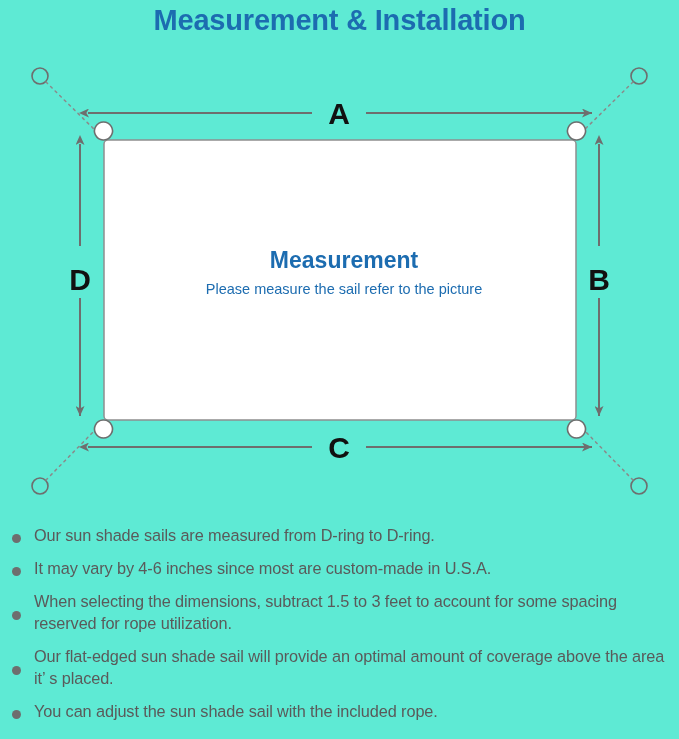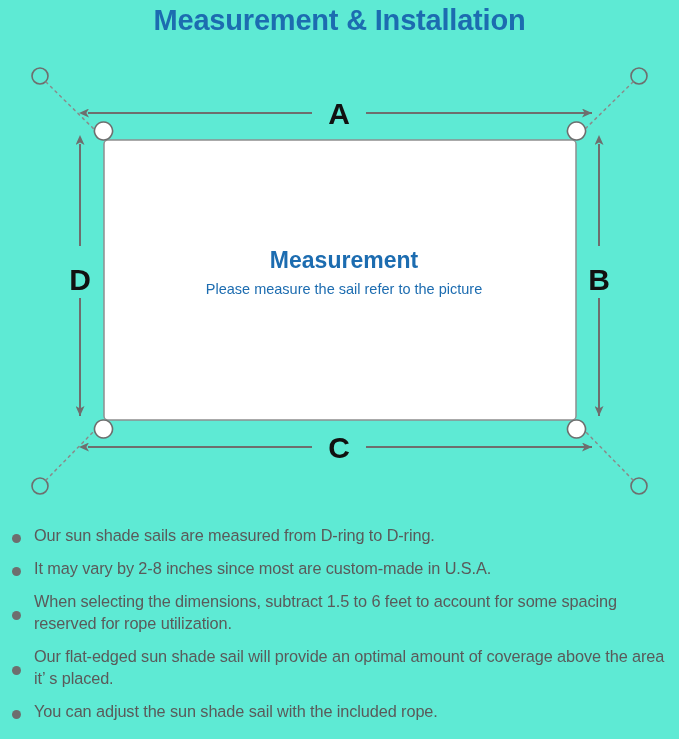--- a/index.html
+++ b/index.html
@@ -155,25 +155,25 @@
     </svg>
   </div>
 
   <div class="notes">
     <div class="note">
       <span class="bullet"></span>
       <span class="note-text">Our sun shade sails are measured from D-ring to D-ring.</span>
     </div>
     <div class="note">
       <span class="bullet"></span>
-      <span class="note-text">It may vary by 2-8 inches since most are custom-made in U.S.A.</span>
+      <span class="note-text">It may vary by 4-6 inches since most are custom-made in U.S.A.</span>
     </div>
     <div class="note">
       <span class="bullet"></span>
-      <span class="note-text">When selecting the dimensions, subtract 1.5 to 6 feet to account for some spacing reserved for rope utilization.</span>
+      <span class="note-text">When selecting the dimensions, subtract 1.5 to 3 feet to account for some spacing reserved for rope utilization.</span>
     </div>
     <div class="note">
       <span class="bullet"></span>
       <span class="note-text">Our flat-edged sun shade sail will provide an optimal amount of coverage above the area it’ s placed.</span>
     </div>
     <div class="note">
       <span class="bullet"></span>
       <span class="note-text">You can adjust the sun shade sail with the included rope.</span>
     </div>
   </div>

